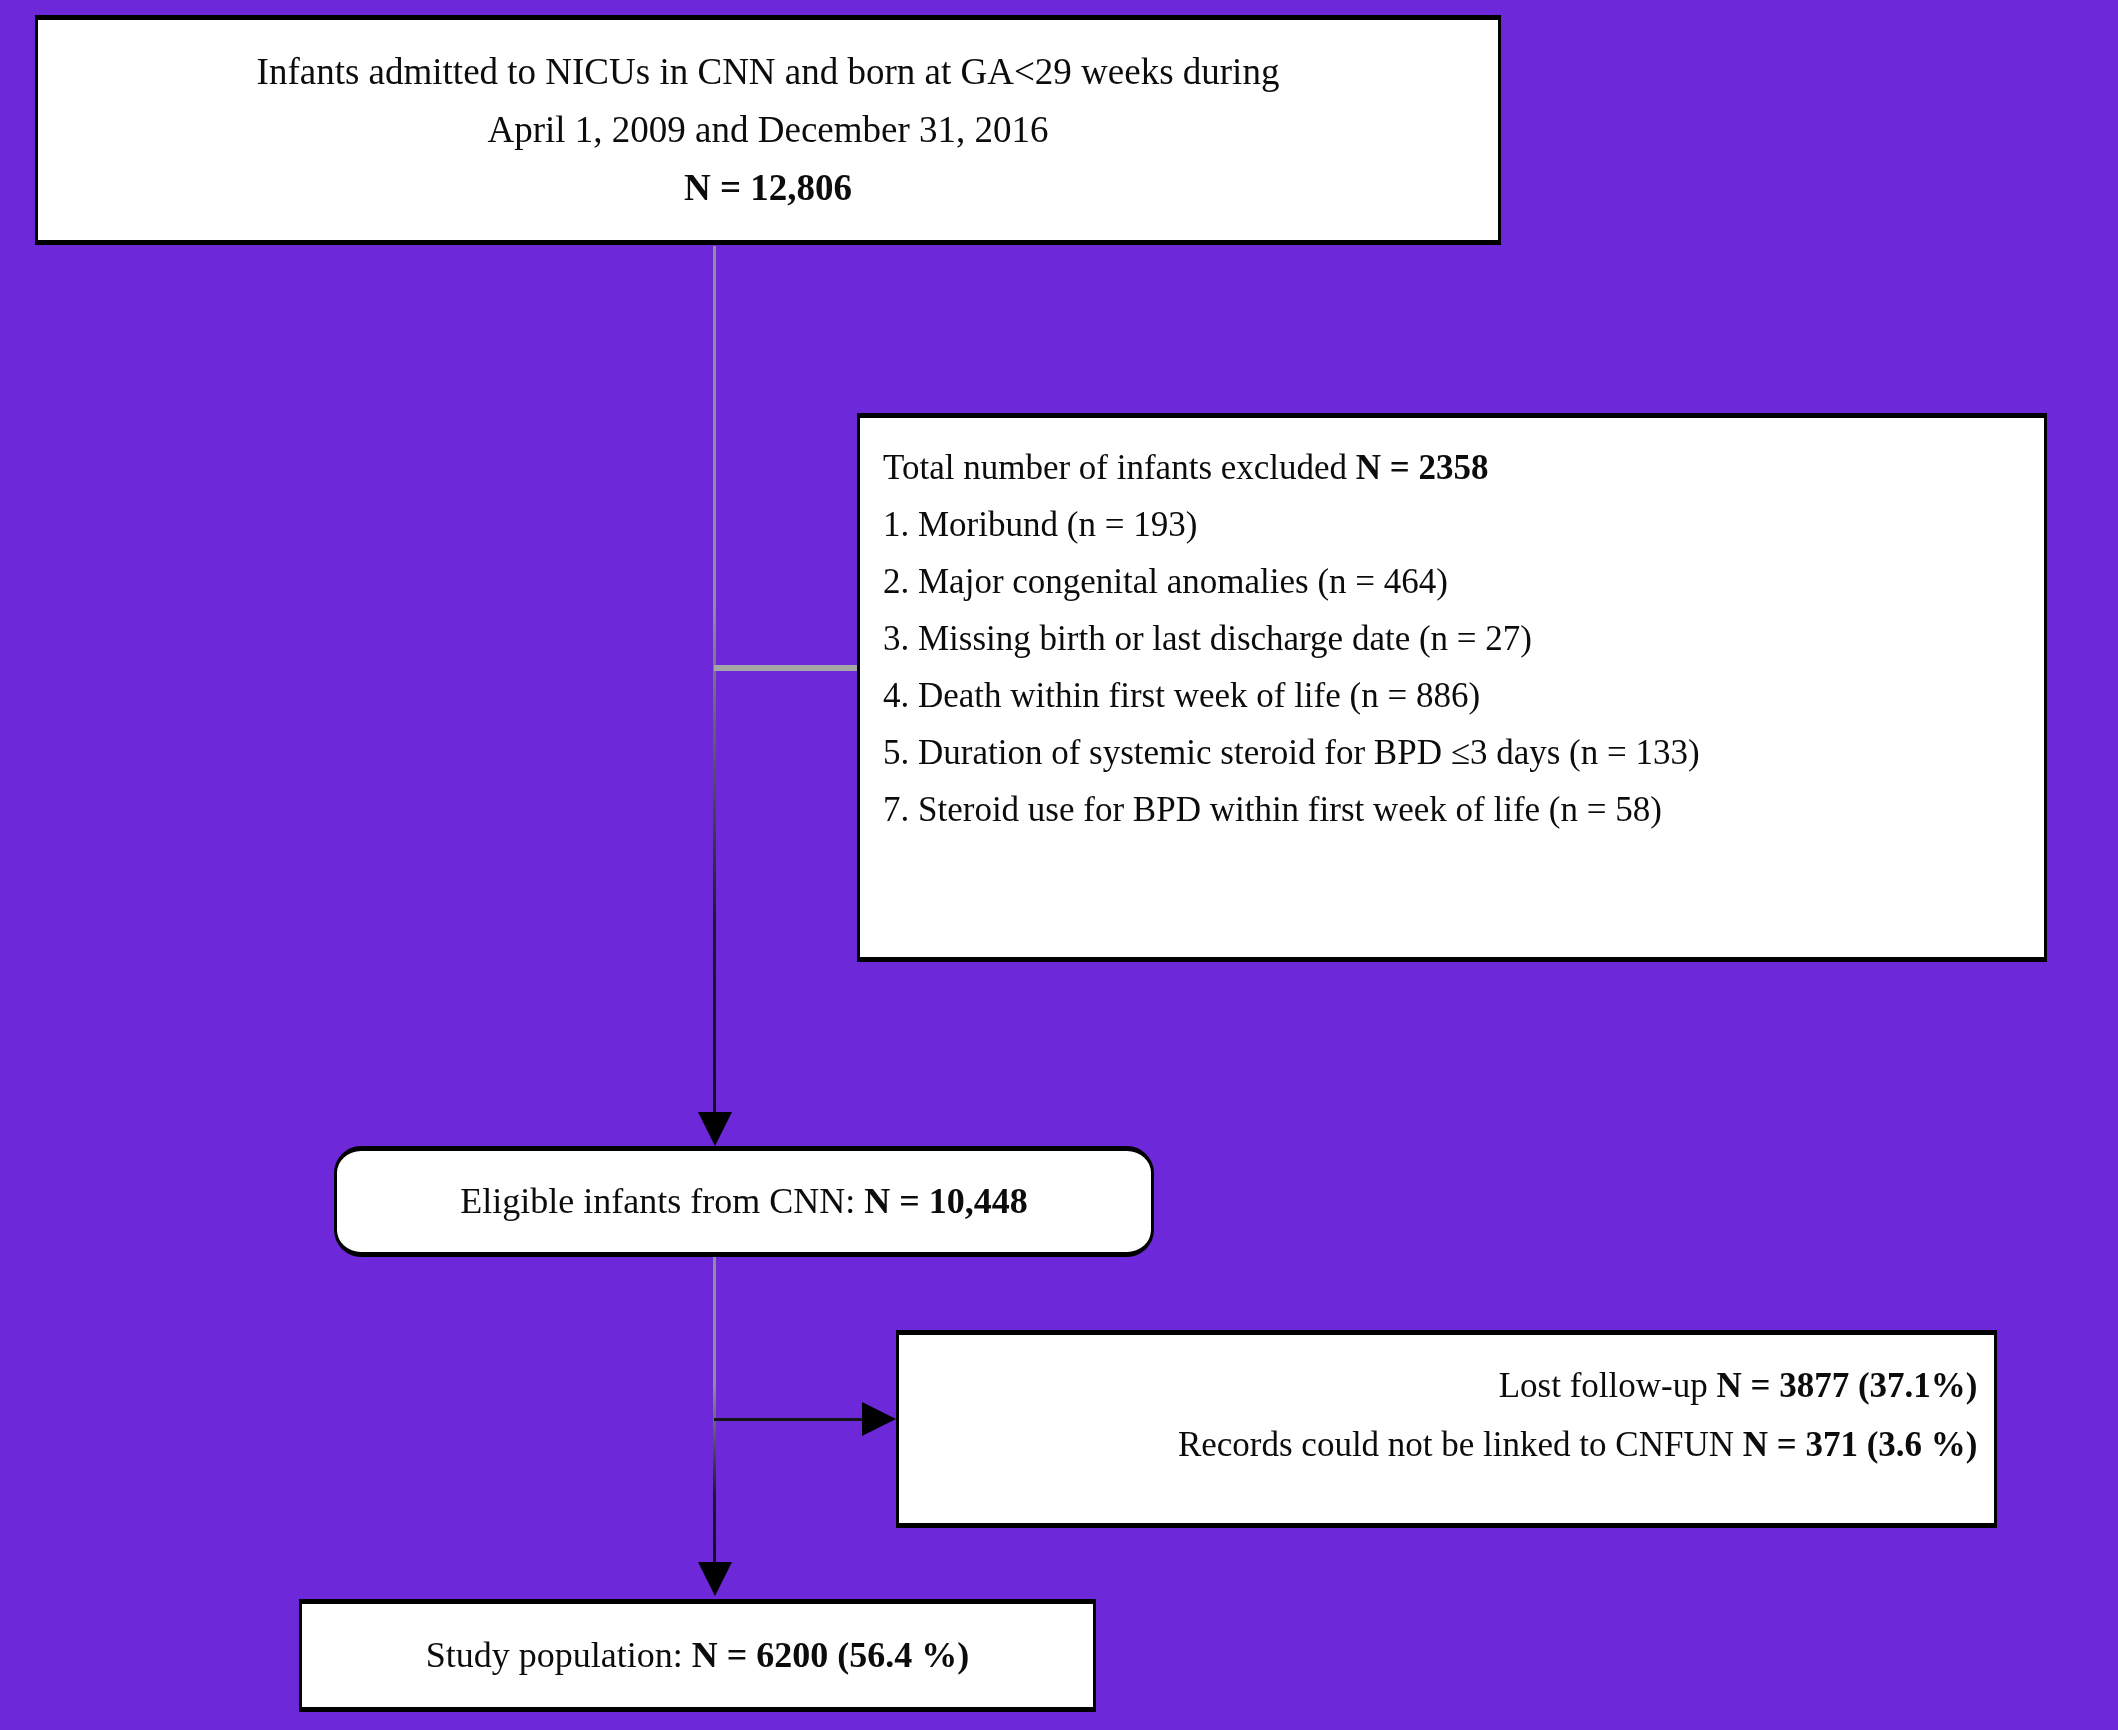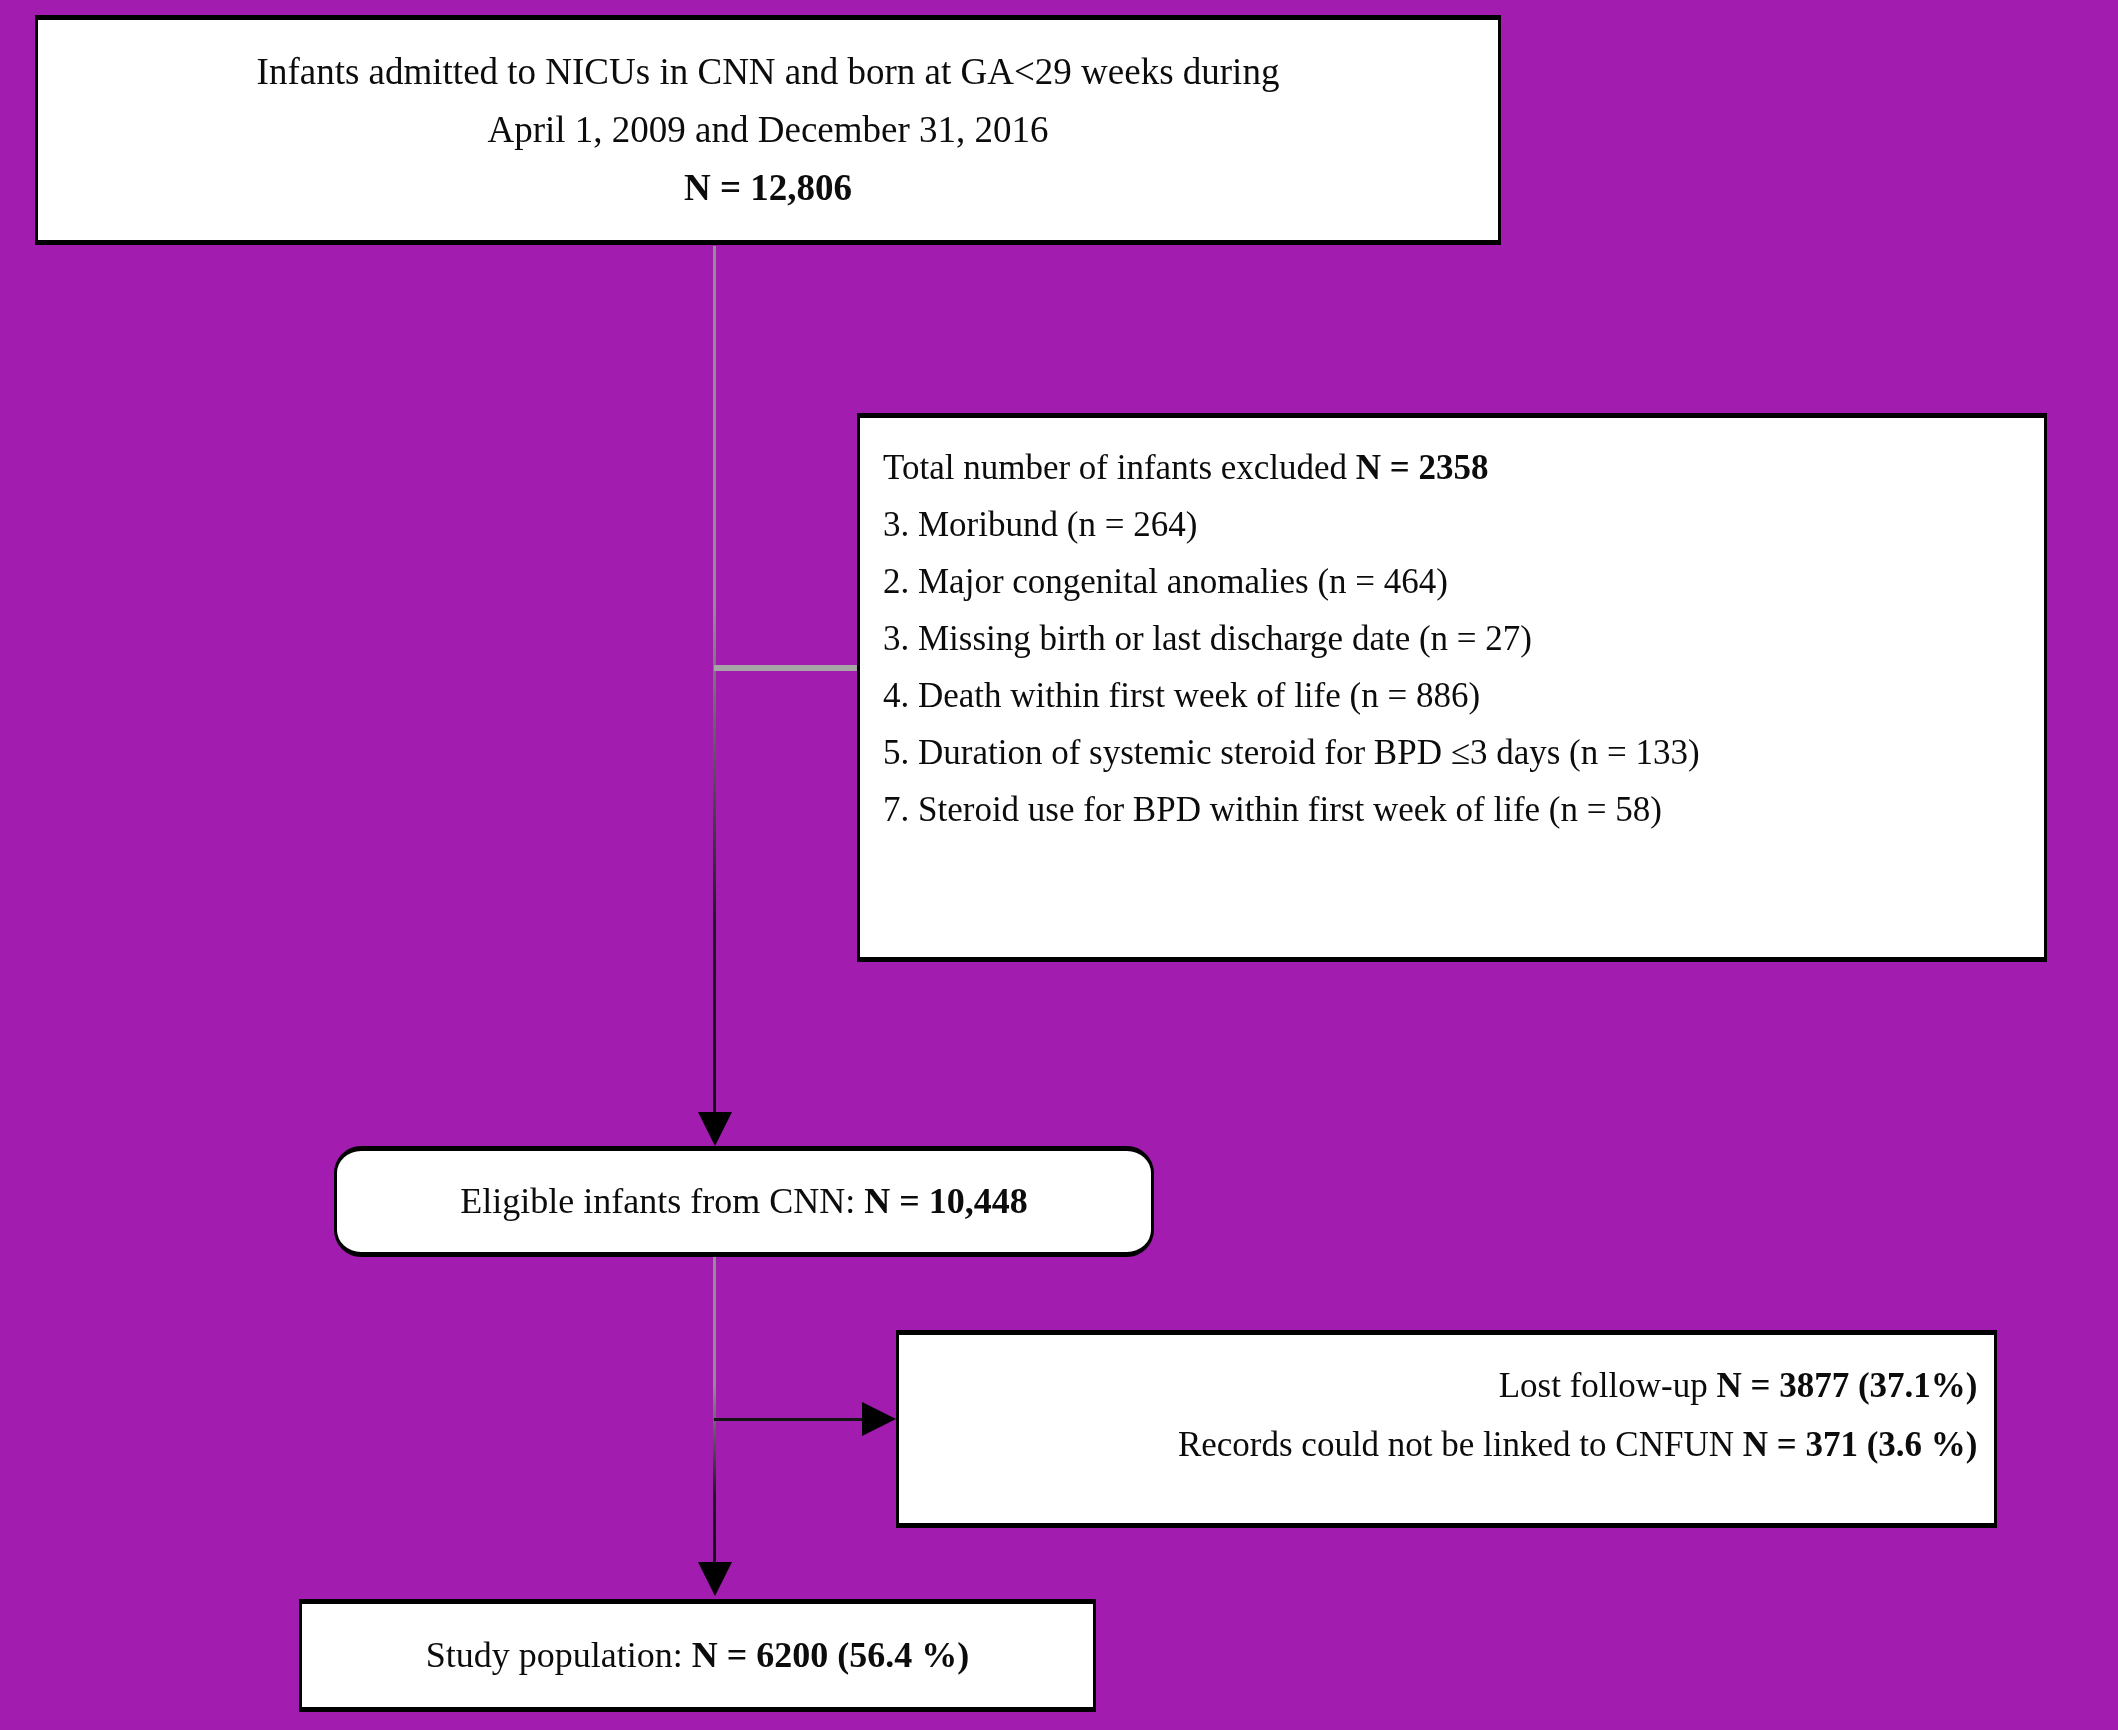--- a/index.html
+++ b/index.html
@@ -1,20 +1,20 @@
 <!DOCTYPE html>
 <html style="font-size:8.8px"><head>
 <meta charset="utf-8">
 <style>
   html, body { margin: 0; padding: 0; background: #ffffff; }
   .stage {
     position: relative;
     width: 2119px;
     height: 1731px;
-    background: #a21caf;
+    background: #6d28d9;
     font-family: "Liberation Serif", "DejaVu Serif", serif;
     color: #0c0c0c;
     overflow: hidden;
   }
   .box {
     position: absolute;
     box-sizing: border-box;
     background: #ffffff;
     border: 3.3px solid #000000;
     border-top-width: 5px;
@@ -103,21 +103,21 @@
   </div>
 
   <div class="vline vline-1"></div>
   <div class="arrowhead-down arrowhead-down-1"></div>
 
   <div class="hline hline-1"></div>
   <div class="arrowhead-right arrowhead-right-1"></div>
 
   <div class="box exclusion-box">
     <div><span>Total number of infants excluded </span><span class="bold">N = 2358</span></div>
-    <div>3. Moribund (n = 264)</div>
+    <div>1. Moribund (n = 193)</div>
     <div>2. Major congenital anomalies (n = 464)</div>
     <div>3. Missing birth or last discharge date (n = 27)</div>
     <div>4. Death within first week of life (n = 886)</div>
     <div>5. Duration of systemic steroid for BPD ≤3 days (n = 133)</div>
     <div>7. Steroid use for BPD within first week of life (n = 58)</div>
   </div>
 
   <div class="box eligible-box center-text">
     <div><span>Eligible infants from CNN: </span><span class="bold">N = 10,448</span></div>
   </div>

